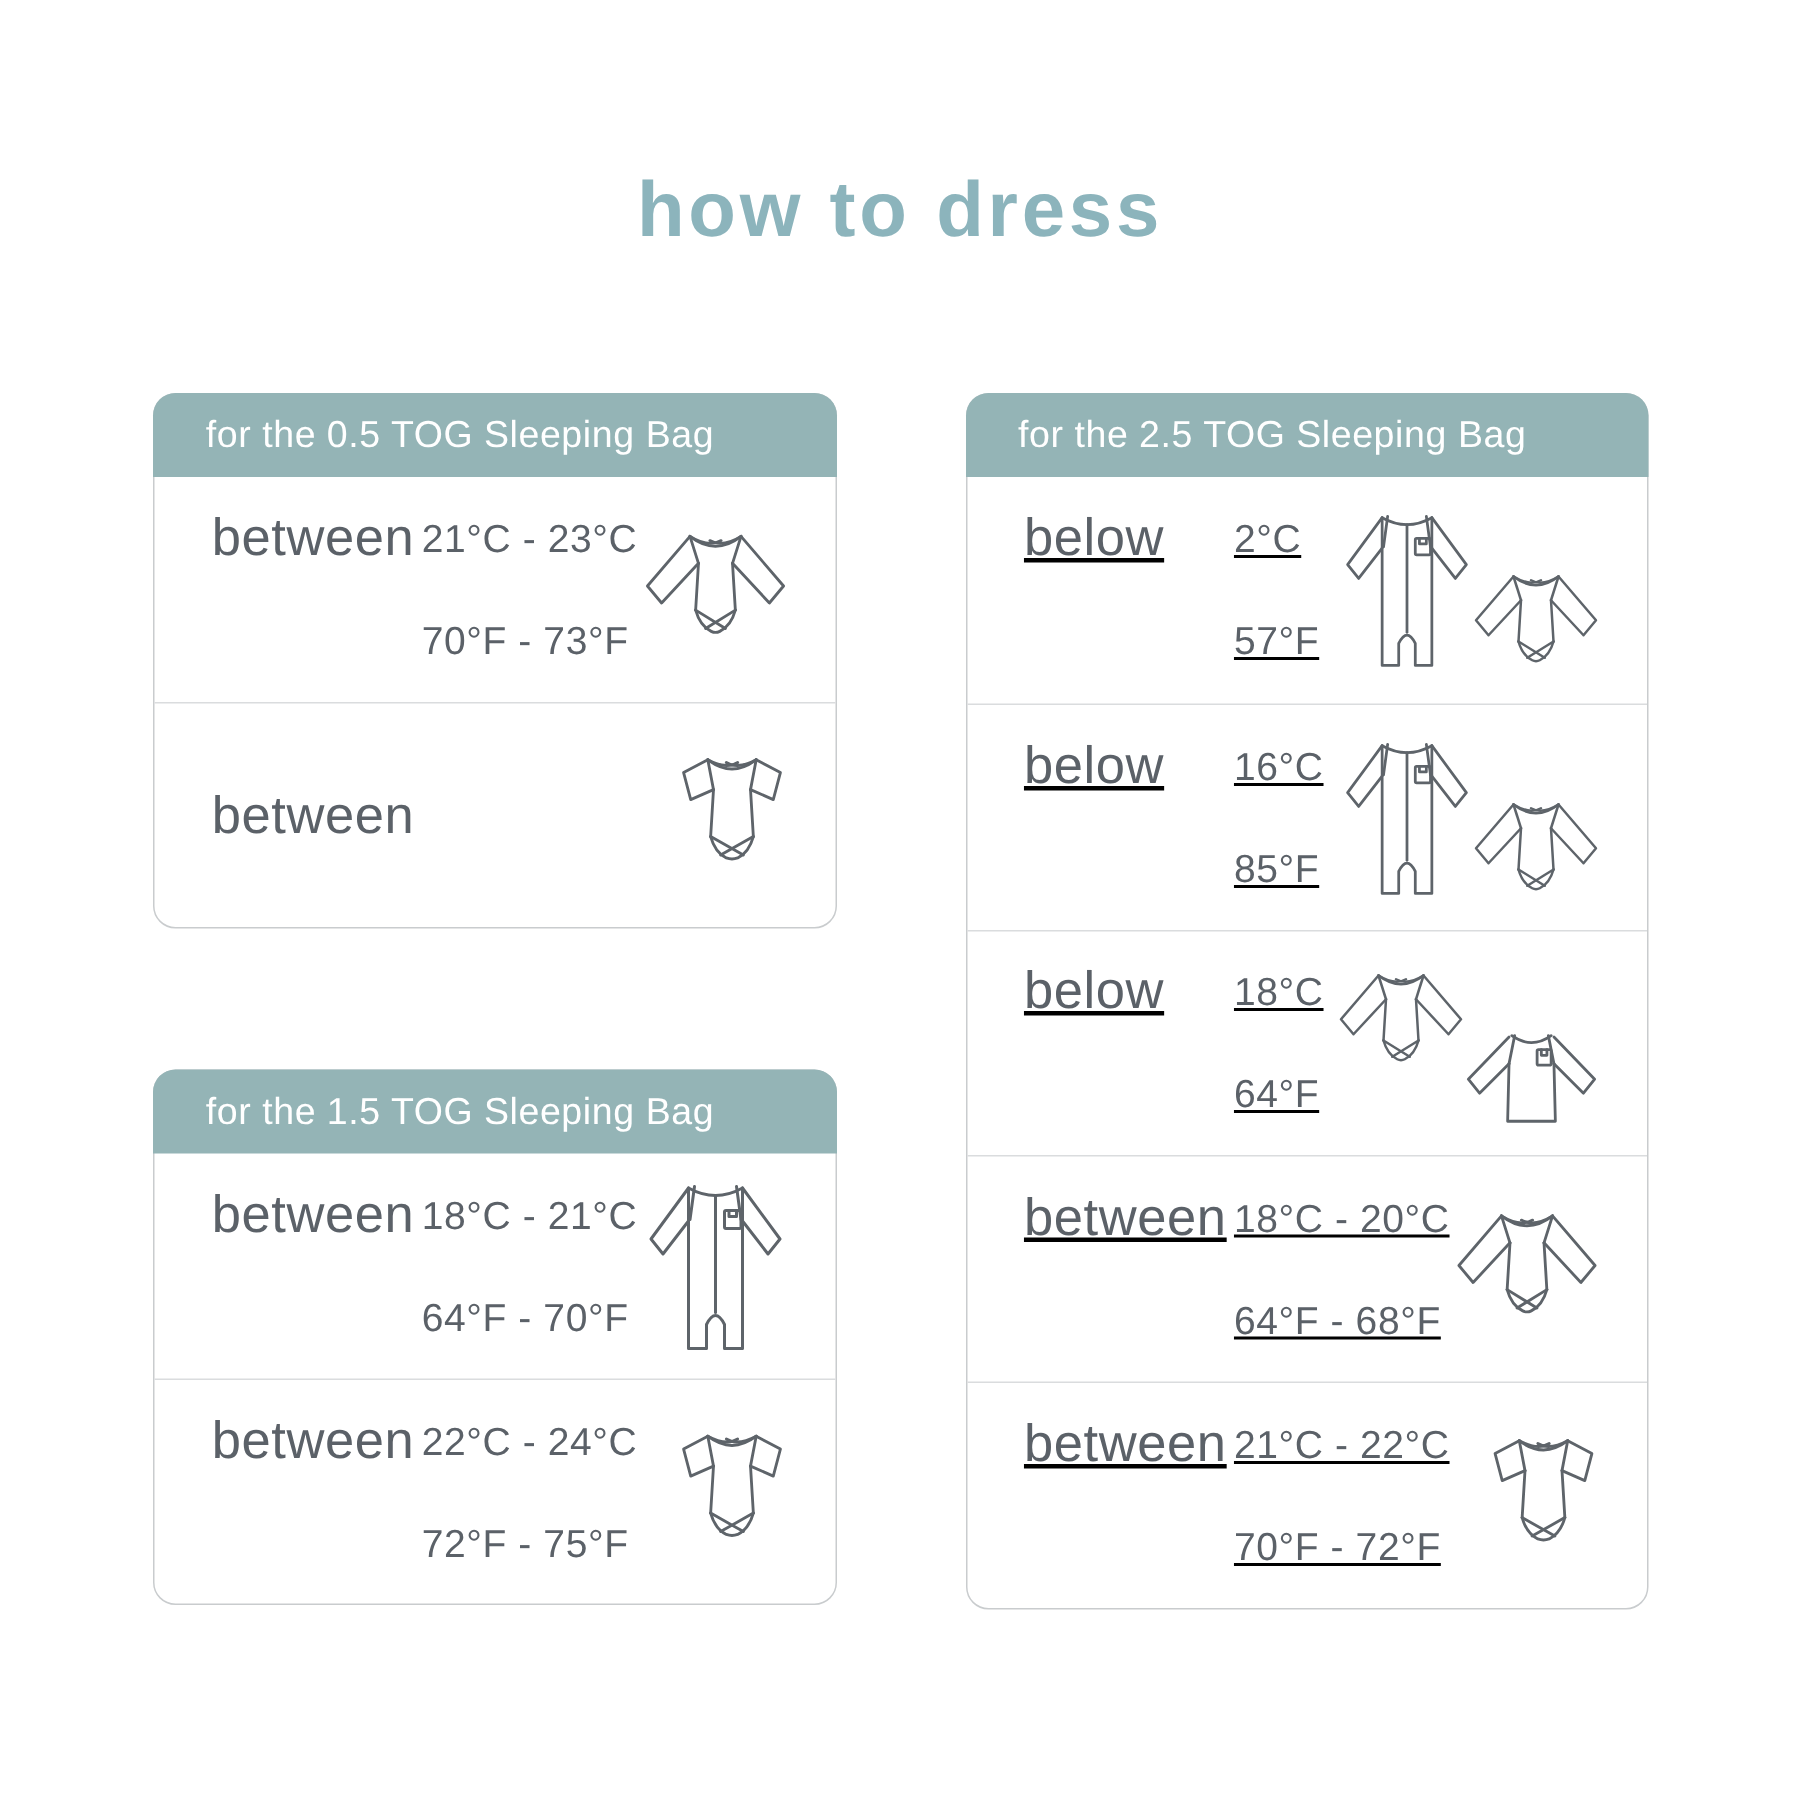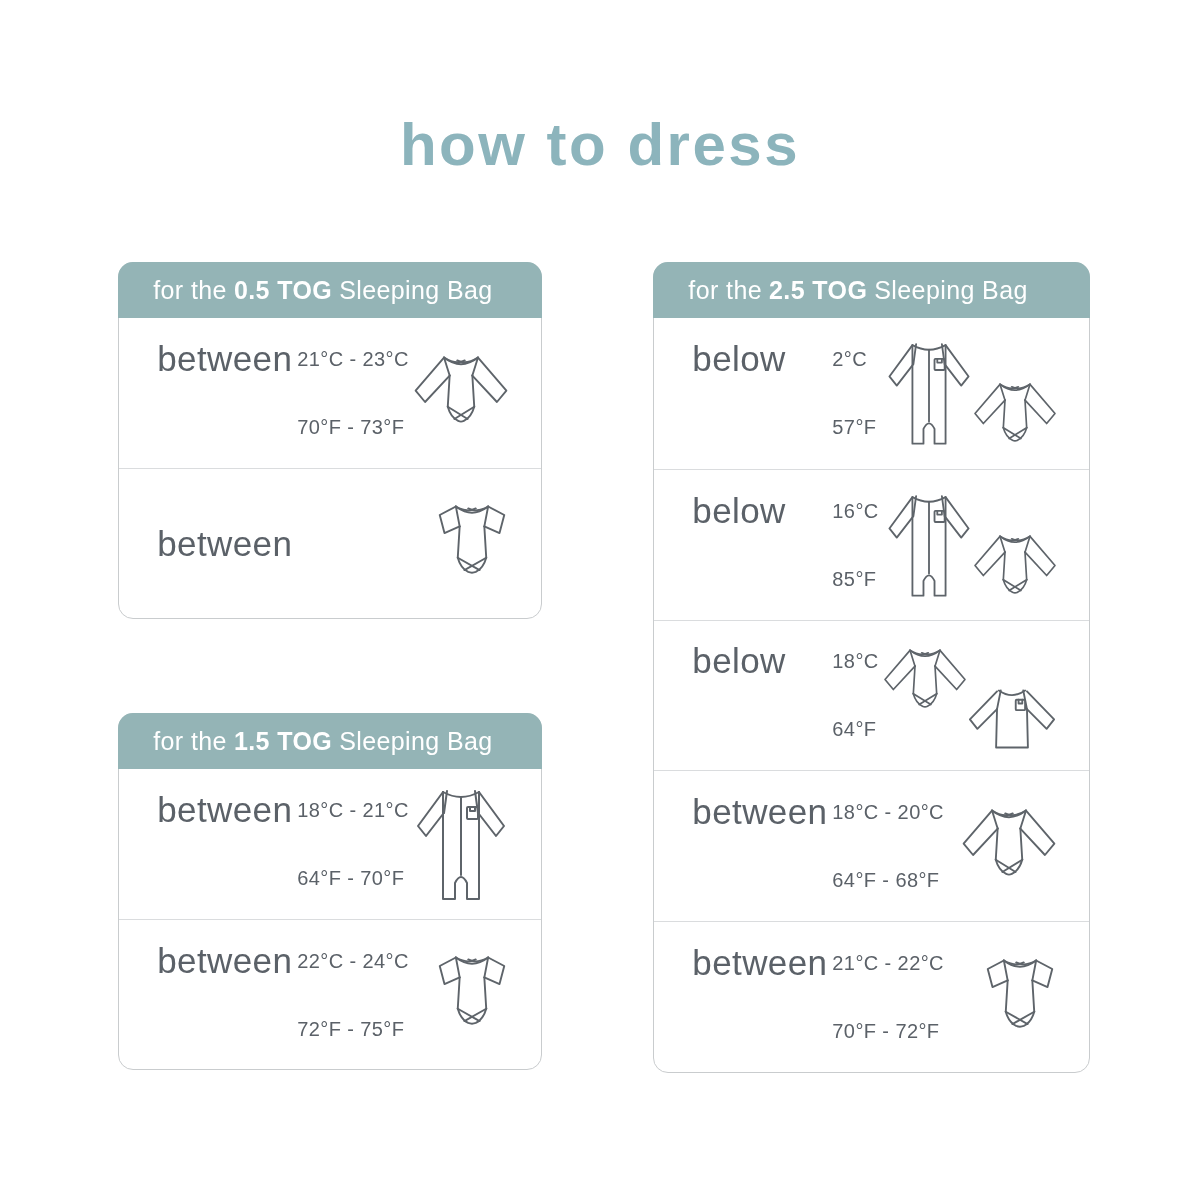--- a/index.html
+++ b/index.html
@@ -7,51 +7,51 @@
     --header-bg:#94b4b6; --title:#8cb4bc; --text:#5b6168;
     --card-border:#c9ccce; --divider:#dadcde; --icon:#5e646a; --bg:#ffffff;
   }
   html,body{margin:0;padding:0;}
   body{
     width:1200px;height:1200px;background:var(--bg);
     font-family:"Liberation Sans",sans-serif;position:relative;overflow:hidden;
   }
   h1{
     position:absolute;top:110px;left:0;right:0;margin:0;
-    text-align:center;font-size:60px;font-weight:700;
+    text-align:center;font-size:52px;font-weight:700;
     color:var(--title);letter-spacing:2.5px;
   }
   .grid{position:absolute;top:262px;left:72px;display:flex;gap:27px;}
   .col{display:flex;flex-direction:column;align-items:center;}
   .col-left{width:516px;gap:94px;}
   .col-right{width:513px;}
   .card{
     border:1px solid var(--card-border);border-radius:15px;background:#fff;
     box-sizing:border-box;
   }
   .card-header{
     height:56px;background:var(--header-bg);
     border-radius:15px 15px 0 0;margin:-1px -1px 0 -1px;
     display:flex;align-items:center;padding-left:35px;
     color:#ffffff;font-size:25px;letter-spacing:0.4px;white-space:pre;
   }
-  .card-header b{font-weight:700;margin:0 7px;}
+  .card-header b{font-weight:400;margin:0 7px;}
   .row{
     display:flex;align-items:center;height:150px;
     padding:0 28px 0 38px;box-sizing:border-box;
   }
-  .col-right .row{height:150.8px;}
+  .col-right .row{height:150.8px;text-decoration:underline;}
   .row + .row{border-top:1px solid var(--divider);}
   .text-group{display:flex;align-items:flex-start;}
   .label{
     width:140px;flex:none;font-size:35px;color:var(--text);
     letter-spacing:0.4px;line-height:40px;
   }
   .temps{
-    display:flex;flex-direction:column;font-size:20px;color:var(--text);
+    display:flex;flex-direction:column;font-size:26px;color:var(--text);
     letter-spacing:0.4px;line-height:40px;white-space:nowrap;gap:28px;
   }
   .icons{margin-left:auto;display:flex;align-items:center;}
   .icons svg{display:block;}
   .icons svg + svg{margin-left:-8px;}
   .icons .shift-down{transform:translateY(23px);}
   .icons .shift-up{transform:translateY(-13px);}
   .icons svg path,.icons svg rect{
     stroke:var(--icon);stroke-width:2;fill:none;
     stroke-linecap:round;stroke-linejoin:round;

